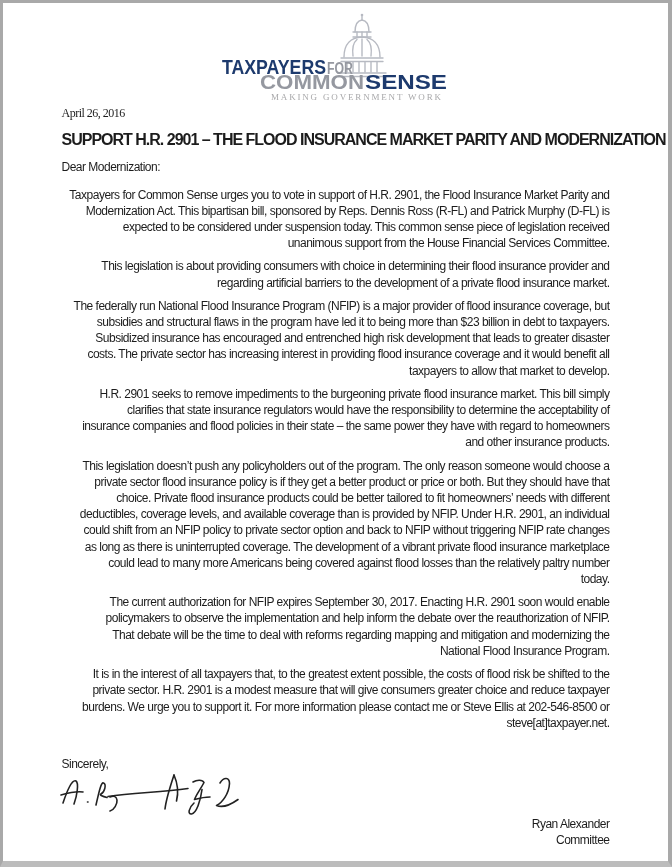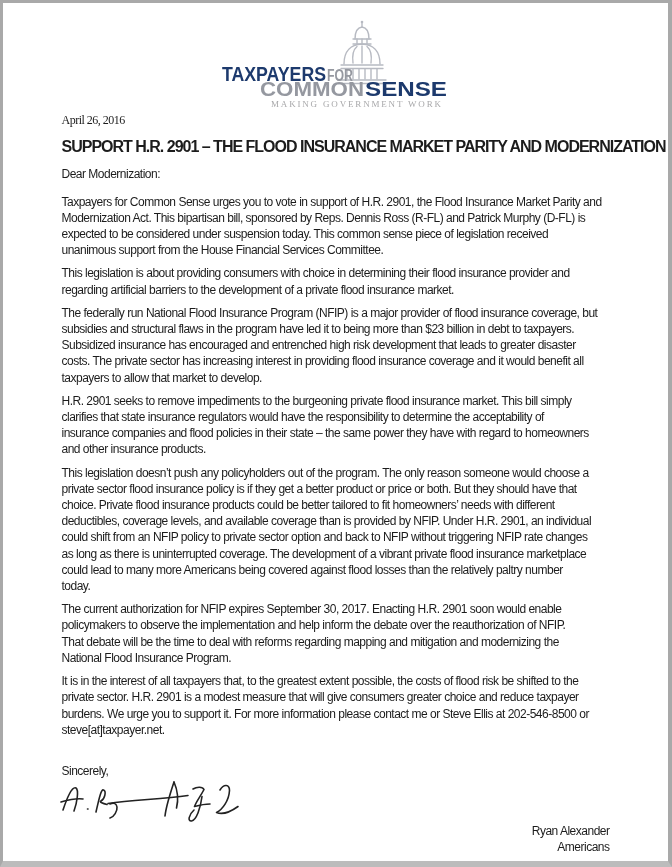--- a/index.html
+++ b/index.html
@@ -2,27 +2,27 @@
 <html><head>
 <meta charset="utf-8">
 <style>
   html,body{margin:0;padding:0;background:#ffffff;}
   .page{
     width:672px;height:867px;box-sizing:border-box;
     border:3px solid #a9a9a9;border-right-width:4px;border-bottom:6px solid #bcbcbc;
     background:#ffffff;overflow:hidden;
     font-family:"Liberation Sans","DejaVu Sans",sans-serif;color:#1c1c1c;
   }
-  .content{width:548px;margin:0 auto;padding-top:15px;}
+  .content{width:548px;margin:0 auto;padding-top:8px;}
   .logo-wrap{width:232px;margin:0 auto;height:92px;}
   .line{font-size:12px;line-height:16.2px;letter-spacing:-0.5px;white-space:pre;margin:0;}
   .date{margin-top:2px;font-family:Liberation Serif, serif;}
   .title{margin-top:11px;text-align:center;font-weight:bold;font-size:16px;letter-spacing:-1px;line-height:16.2px;white-space:pre;}
   .salutation{margin-top:11px;}
-  .para{font-size:12px;line-height:16.2px;letter-spacing:-0.5px;white-space:pre;margin:7px 0 0 0;}
+  .para{font-size:12px;line-height:16.2px;letter-spacing:-0.5px;white-space:pre;margin:7px 0 0 0;text-align:right;}
   .para:first-of-type{margin-top:11px;}
   .closing{margin-top:25px;}
   .sig-svg{display:block;margin:-2px 0 0 -4px;}
   .name-block p{margin:0;text-align:right;}
 </style>
 </head>
 <body>
 
 <div class="page">
   <div class="content">
@@ -115,18 +115,18 @@
           <path d="M50,26.5 C75,22 102,23 130,18.5"></path>
           <path d="M116,5 C112,17 108,30 107,39"></path>
           <path d="M116,5 C119.5,13 120.5,23 118.5,31"></path>
           <path d="M135,12 C139,9.5 144.5,9.5 146,12.5 C143,18.5 138.5,24 136.5,29.5 C142,28 148,27 152,27"></path>
           <path d="M144,19.5 C142.5,31 138.5,43 133.5,44 C129.5,44.5 130.5,38 136,33"></path>
           <path d="M162,13 C166,6.5 171.5,7.5 171.5,13.5 C171,23.5 164.5,32.5 158.5,35.5 C164.5,38 173,34.5 180,29.5"></path>
         </g>
       </svg>
       <div class="name-block">
         <p class="line">Ryan Alexander</p>
-        <p class="line">Americans</p>
+        <p class="line">Committee</p>
       </div>
     </div>
 
   </div>
 </div>
 
 </body></html>

